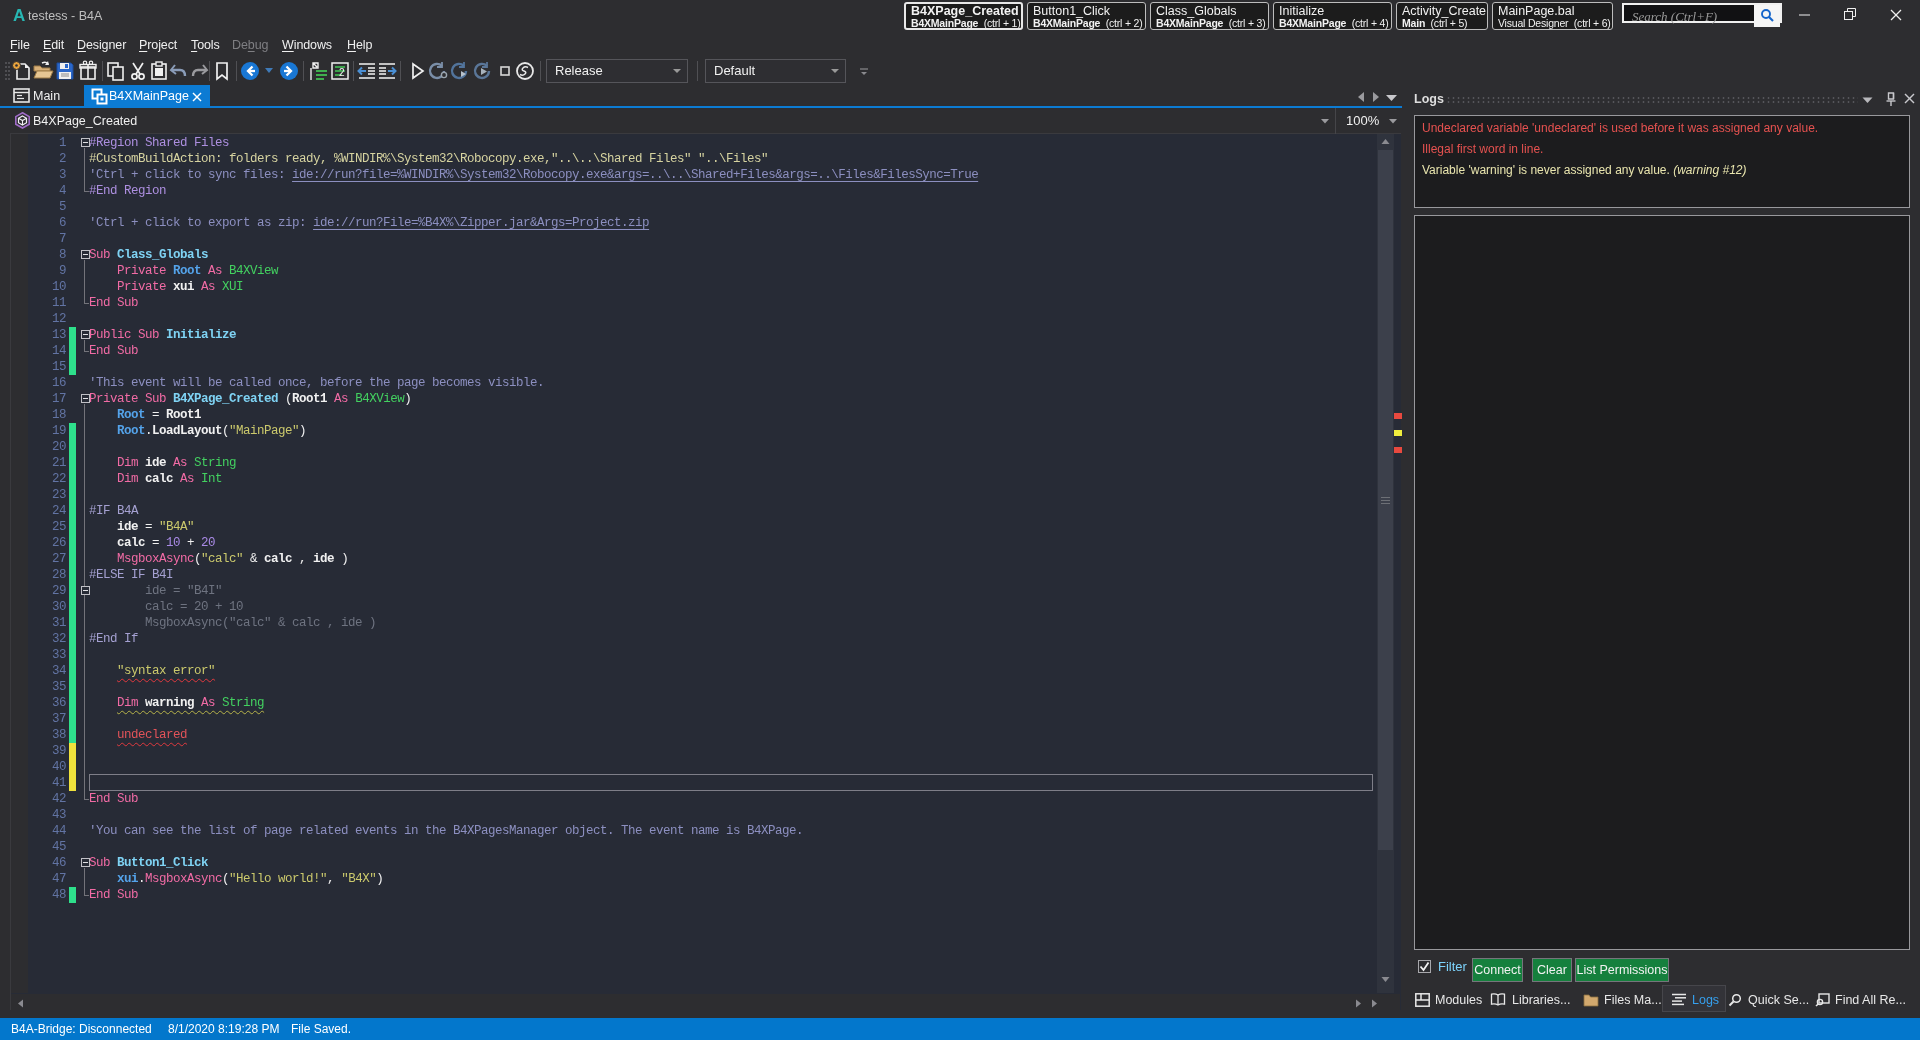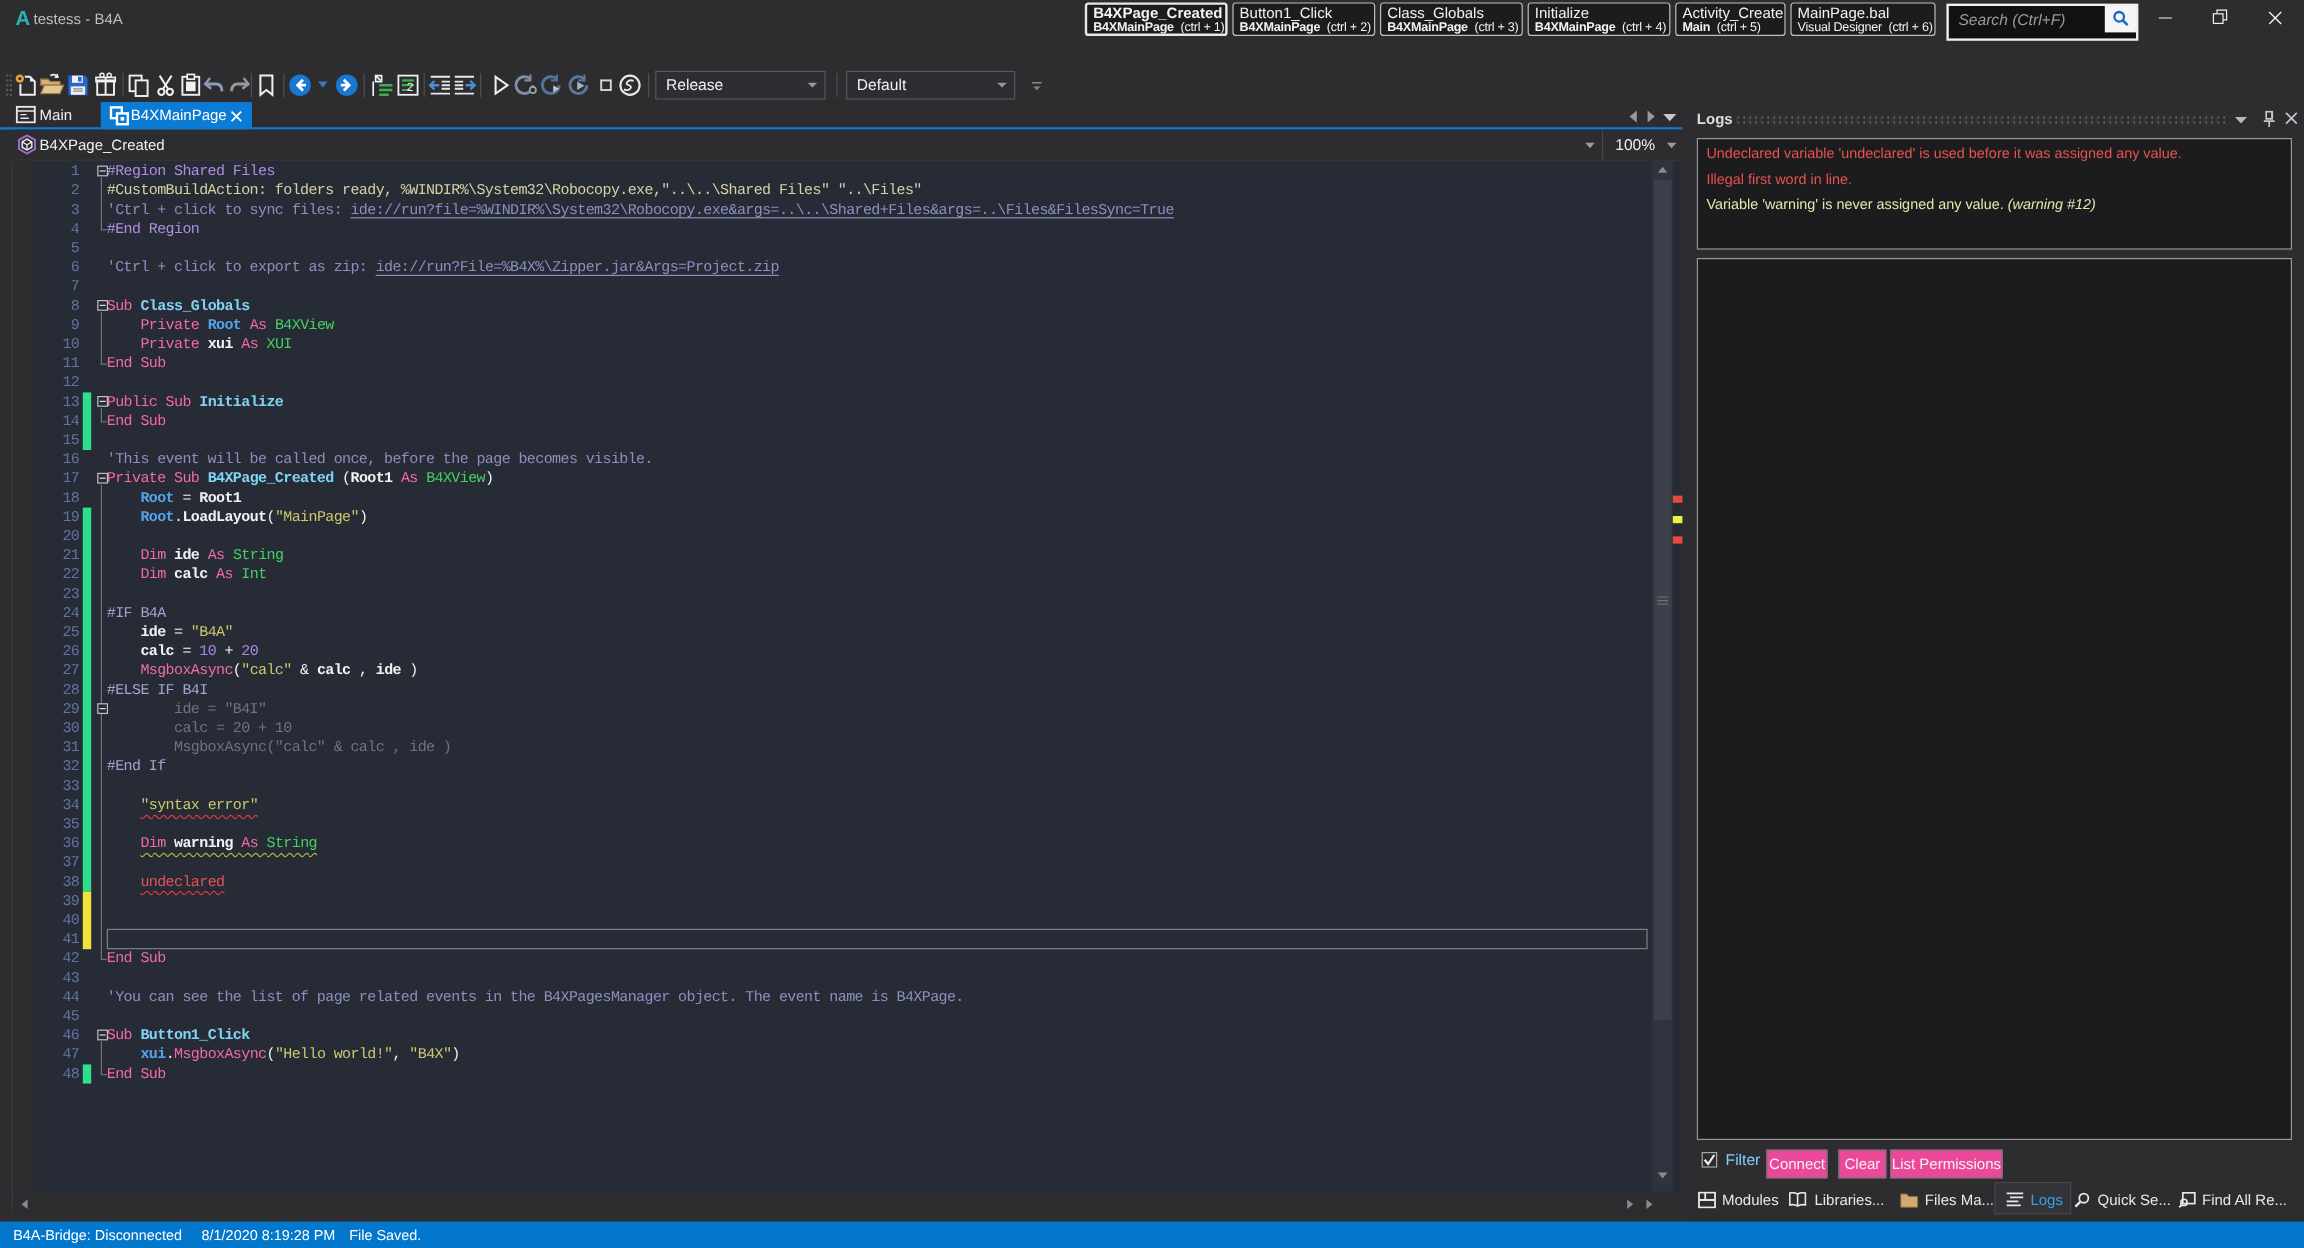--- a/index.html
+++ b/index.html
@@ -64,21 +64,21 @@
 .fline { position:absolute; left:73px; width:1px; background:#73737a; }
 .ffoot { position:absolute; left:73px; width:5px; height:1px; background:#73737a; }
 
 
 #vsb { position:absolute; left:1366px; top:0; width:17px; height:859px; background:#2f333d; }
 #hsb { position:absolute; left:0px; top:860px; width:1389px; height:16px; background:#2d2d30; }
 
 
 #logspanel { left:1404px; top:85px; width:516px; height:933px; background:#2d2d30; }
 .logbox { position:absolute; left:10px; width:496px; background:#1c1c1e; border:1px solid #98989c; }
-.btn { position:absolute; height:24px; white-space:nowrap; background:#ec4899; border:1px solid #75757b; color:#f2f2f2; font-size:12.5px; text-align:center; }
+.btn { position:absolute; height:24px; white-space:nowrap; background:#15803d; border:1px solid #75757b; color:#f2f2f2; font-size:12.5px; text-align:center; }
 .btab { position:absolute; top:906px; height:24px; white-space:nowrap; font-size:12.5px; color:#e8e8e8; }
 
 
 #statusbar { left:0; top:1018px; width:1920px; height:22px; background:#0377cc; color:#fff; font-size:12px; }
 </style>
 </head>
 <body>
 <div id="root">
   <div id="titlebar" class="abs">
     <div id="logoA" class="abs">A</div>
@@ -100,40 +100,50 @@
       <div class="l2"><b>B4XMainPage</b>&nbsp; (ctrl + 4)</div>
     </div>
     <div class="qbtn" style="left:1396px; width:92px;">
       <div class="l1">Activity_Create</div>
       <div class="l2"><b>Main</b>&nbsp; (ctrl + 5)</div>
     </div>
     <div class="qbtn" style="left:1492px; width:121px;">
       <div class="l1">MainPage.bal</div>
       <div class="l2">Visual Designer&nbsp; (ctrl + 6)</div>
     </div>
-    <div class="abs" style="left:1622px; top:3px; width:160px; height:31px; background:#111113; border:2px solid #f0f0f0;">
+    <div class="abs" style="left:1622px; top:3px; width:160px; height:20px; background:#111113; border:2px solid #f0f0f0;font-family:Liberation Serif, serif;">
       <span class="abs" style="left:8px; top:4px; font-size:13px; font-style:italic; color:#9a9a9a;">Search (Ctrl+F)</span>
       <span class="abs" style="left:130px; top:0px; width:26px; height:22px; background:#f5f5f5;">
         <svg width="26" height="22" viewBox="0 0 26 22">
             <circle cx="12" cy="9" r="4" fill="none" stroke="#1565cb" stroke-width="1.9"></circle>
             <line x1="15" y1="12" x2="19" y2="16" stroke="#1565cb" stroke-width="2.1"></line>
           </svg>
       </span>
     </div>
     <div class="winbtn" style="left:1781px;"><svg width="46" height="30">
           <line x1="18" y1="15" x2="29" y2="15" stroke="#f0f0f0" stroke-width="1"></line>
         </svg></div>
     <div class="winbtn" style="left:1827px;"><svg width="46" height="30">
           <rect x="17.5" y="11.5" width="8" height="8" fill="none" stroke="#f0f0f0" stroke-width="1"></rect>
           <polyline points="20.5,11.5 20.5,8.5 28.5,8.5 28.5,16.5 25.5,16.5" fill="none" stroke="#f0f0f0" stroke-width="1"></polyline>
         </svg></div>
     <div class="winbtn" style="left:1873px;"><svg width="46" height="30">
           <line x1="18" y1="10" x2="28" y2="20" stroke="#f0f0f0" stroke-width="1.2"></line>
           <line x1="28" y1="10" x2="18" y2="20" stroke="#f0f0f0" stroke-width="1.2"></line>
         </svg></div>
+  </div>
+  <div id="menubar" class="abs">
+    <span class="menuitem" style="left:10px;"><u>F</u>ile</span>
+    <span class="menuitem" style="left:43px;"><u>E</u>dit</span>
+    <span class="menuitem" style="left:77px;"><u>D</u>esigner</span>
+    <span class="menuitem" style="left:139px;"><u>P</u>roject</span>
+    <span class="menuitem" style="left:191px;"><u>T</u>ools</span>
+    <span class="menuitem" style="left:232px; color:#7f7f83;">De<u>b</u>ug</span>
+    <span class="menuitem" style="left:282px;"><u>W</u>indows</span>
+    <span class="menuitem" style="left:347px;"><u>H</u>elp</span>
   </div>
   <div id="toolbar" class="abs">
     <svg class="abs" style="left:4px; top:3px;" width="6" height="21">
         <g fill="#5a5a5e">
           <circle cx="2" cy="2" r="1"></circle>
           <circle cx="5" cy="2" r="1"></circle>
           <circle cx="2" cy="6" r="1"></circle>
           <circle cx="5" cy="6" r="1"></circle>
           <circle cx="2" cy="10" r="1"></circle>
           <circle cx="5" cy="10" r="1"></circle>

